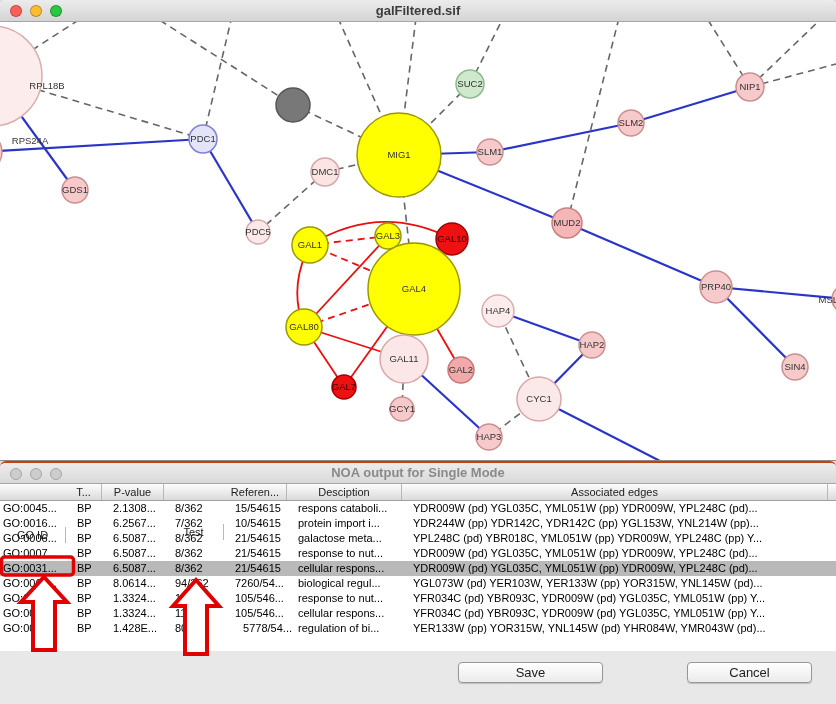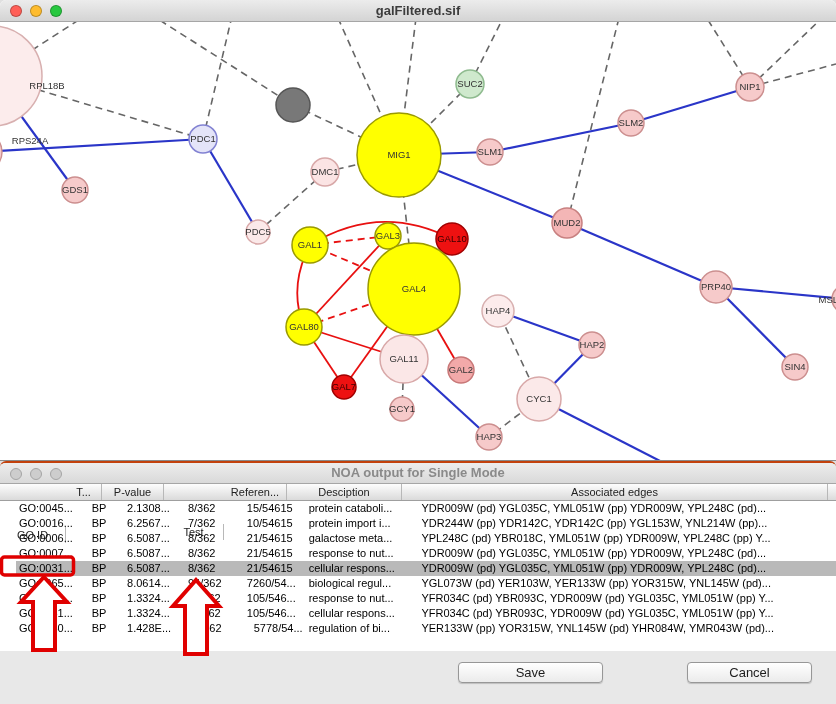--- a/index.html
+++ b/index.html
@@ -44,21 +44,21 @@
     background:linear-gradient(#fdfdfd,#dadada);
     border-bottom:1px solid #9f9f9f;
     font-size:11px;color:#222;
   }
   .th{
     display:flex;align-items:center;justify-content:center;
     border-right:1px solid #b8b8b8;height:100%;
     overflow:hidden;white-space:nowrap;
   }
   .table-body{background:#ffffff;height:150px;overflow:hidden;font-size:11px;color:#000;}
-  .tr{display:flex;height:15px;line-height:15px;margin-left:16px;}
+  .tr{display:flex;height:15px;line-height:15px;}
   .tr.selected{background:#b9b9b9;}
   .td{padding:0 3px;white-space:nowrap;overflow:hidden;}
 
   .mac-btn{
     position:absolute;height:21px;border:1px solid #979797;border-radius:4px;
     background:linear-gradient(#ffffff,#ebebeb);
     font-size:13px;text-align:center;line-height:19px;color:#1d1d1d;
     box-shadow:0 1px 1px rgba(0,0,0,0.18);cursor:default;
   }
 
@@ -207,21 +207,21 @@
       <div class="th" style="width: 115px;">Desciption</div>
       <div class="th" style="width: 426px;">Associated edges</div>
     </div>
   <div class="table-body" id="table-body">
       <div class="tr">
         <div class="td" style="width: 74px;">GO:0045...</div>
         <div class="td" style="width: 36px;">BP</div>
         <div class="td" style="width: 62px;">2.1308...</div>
         <div class="td" style="width: 60px;">8/362</div>
         <div class="td" style="width: 63px;">15/54615</div>
-        <div class="td" style="width: 115px;">protein cataboli...</div>
+        <div class="td" style="width: 115px;">respons cataboli...</div>
         <div class="td" style="width: 426px;">YDR009W (pd) YGL035C, YML051W (pp) YDR009W, YPL248C (pd)...</div>
       </div>
       <div class="tr">
         <div class="td" style="width: 74px;">GO:0016...</div>
         <div class="td" style="width: 36px;">BP</div>
         <div class="td" style="width: 62px;">6.2567...</div>
         <div class="td" style="width: 60px;">7/362</div>
         <div class="td" style="width: 63px;">10/54615</div>
         <div class="td" style="width: 115px;">protein import i...</div>
         <div class="td" style="width: 426px;">YDR244W (pp) YDR142C, YDR142C (pp) YGL153W, YNL214W (pp)...</div>

